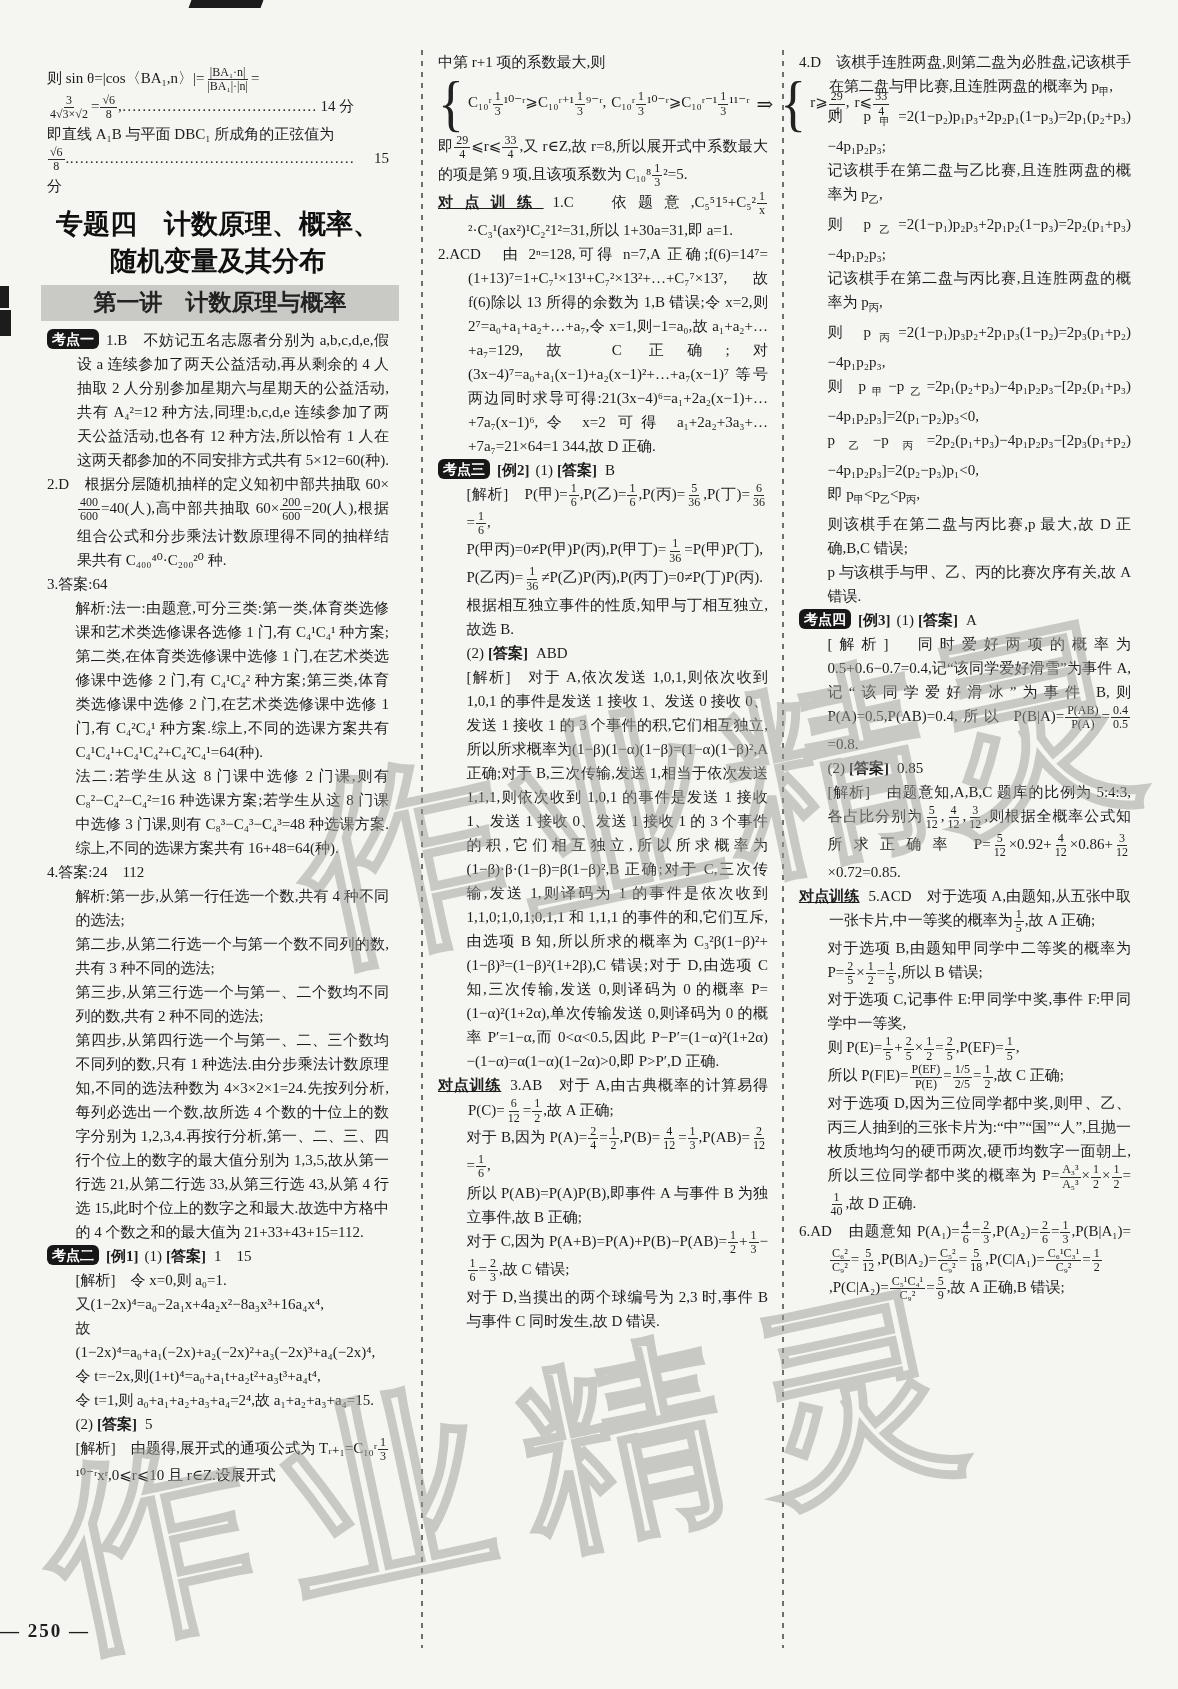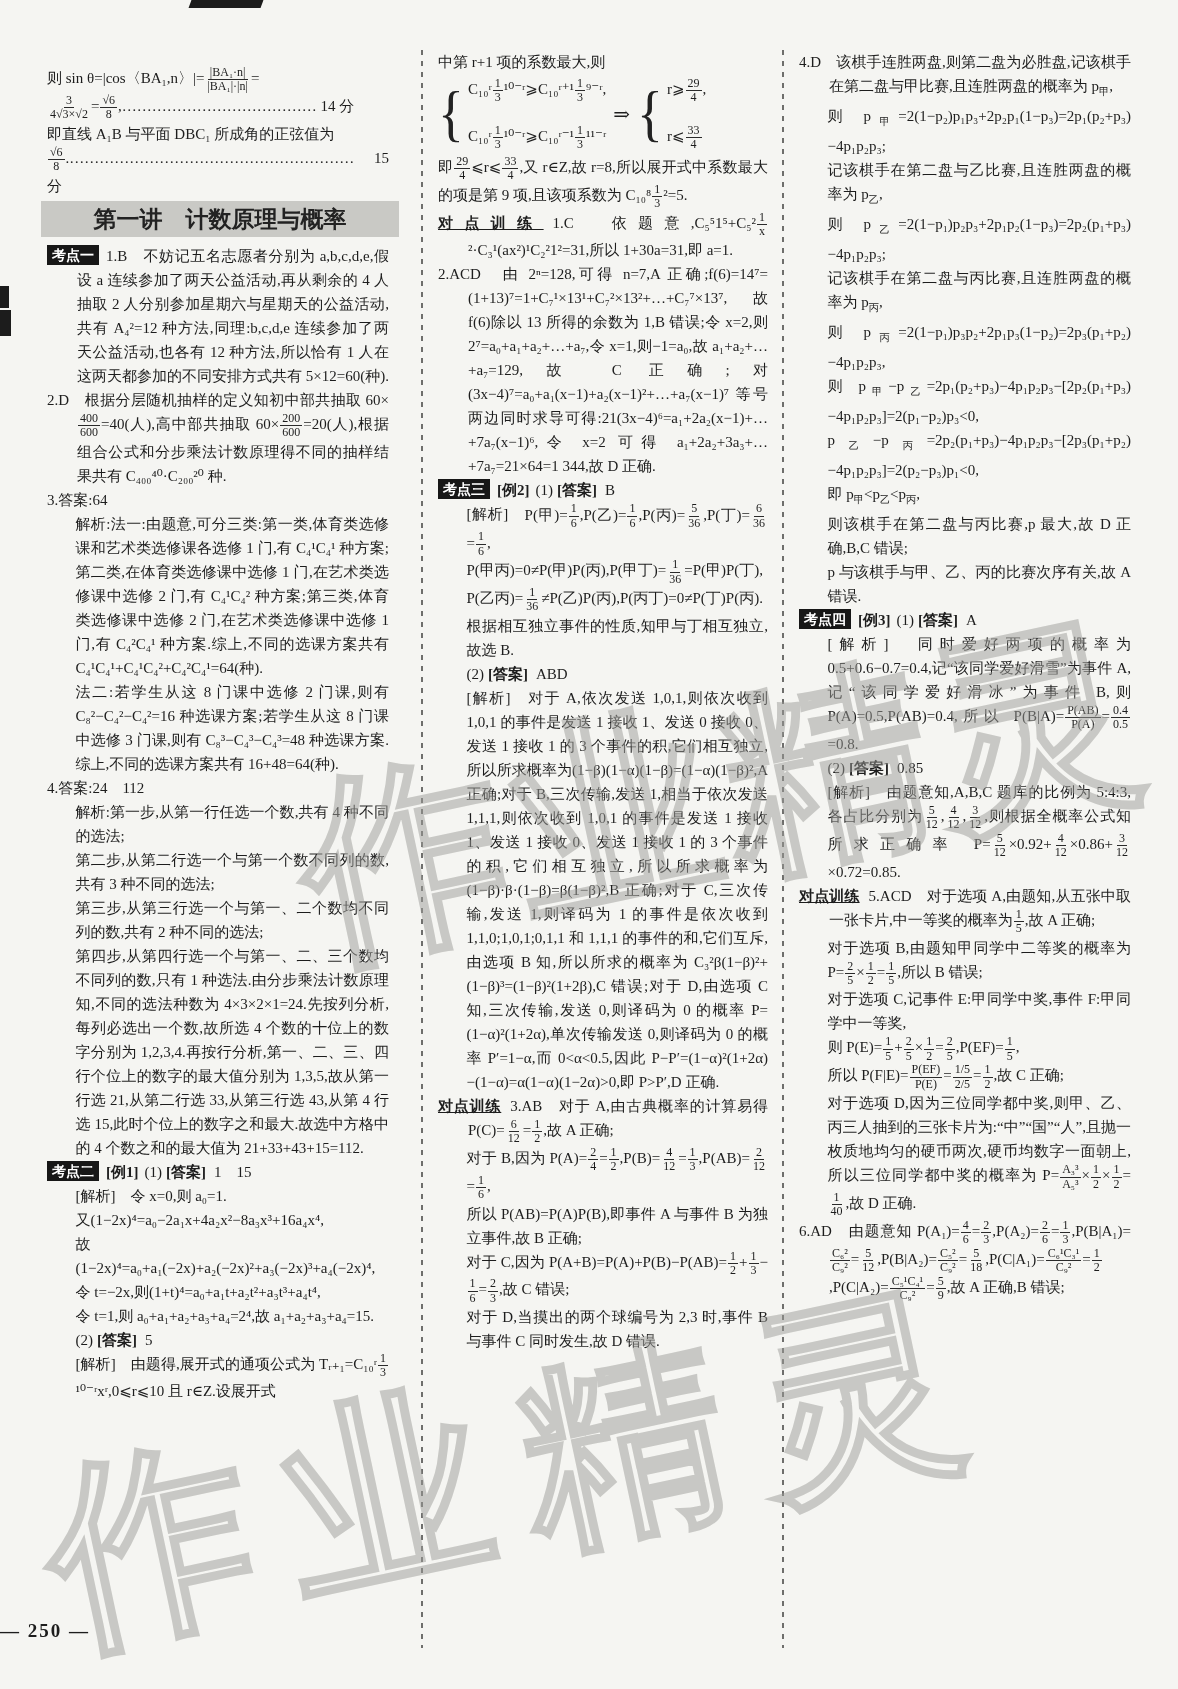--- a/index.html
+++ b/index.html
@@ -12,47 +12,47 @@
   #col-left{left:47px;top:66px;width:342px}
   #col-mid{left:438px;top:50px;width:330px}
   #col-right{left:799px;top:50px;width:332px}
   .p{margin:0;text-align:justify}
   .hang{padding-left:2em;text-indent:-2em}
   .ind{padding-left:1.9em}
   .k-item{padding-left:2em;text-indent:-2em}
   .badge{
     display:inline-block;background:#171717;color:#fff;
     font-family:"Liberation Sans","DejaVu Sans",sans-serif;font-weight:bold;
-    font-size:14px;line-height:20px;padding:0 5px;border-radius:0;
+    font-size:14px;line-height:20px;padding:0 5px;border-radius:6px;
     margin-right:7px;text-indent:0;vertical-align:1px;
   }
   .lbl{font-weight:normal}
   .exlbl{font-weight:bold;margin:0 6px 0 0}
   .anslbl{font-weight:bold;margin:0 4px}
   .answd{margin-left:4px}
   .dd{font-weight:bold;text-decoration:underline;margin-right:9px}
   .topic{
     font-family:"Liberation Sans","DejaVu Sans",sans-serif;font-weight:bold;
     font-size:27px;line-height:37px;text-align:center;margin:8px 0 5px;color:#101010;
   }
   .lecture{
-    font-family:Liberation Sans, sans-serif;font-weight:bold;
+    font-family:Liberation Serif, serif;font-weight:bold;
     font-size:23px;line-height:36px;text-align:center;background:#c9c9c5;
     margin:3px -10px 7px -6px;color:#222;
   }
   .frac{
     display:inline-flex;flex-direction:column;align-items:center;
     vertical-align:middle;font-size:.8em;line-height:1.12;margin:0 1px;text-indent:0;
   }
   .fnum{border-bottom:1px solid #2a2a2a;padding:0 2px}
   .fden{padding:0 2px}
   sub{font-size:.68em}
   .sys{display:flex;align-items:center;gap:4px;margin:3px 0;text-indent:0}
   .brace{font-size:54px;font-weight:100;line-height:1;transform:scaleY(1.12);color:#222}
-  .syscol{display:flex;flex-direction:column;gap:19px}
+  .syscol{display:flex;flex-direction:row;gap:5px}
   .syscol span{white-space:nowrap}
   .arrow{font-size:20px;margin:0 3px}
   .sep{position:absolute;top:50px;width:2px;height:1598px;
     background:repeating-linear-gradient(180deg,#6e6e6c 0 5px,transparent 5px 11px)}
   #sep-left{left:421px}
   #sep-right{left:782px}
   .wm{
     position:absolute;font-family:"Liberation Sans","DejaVu Sans",sans-serif;
     font-weight:bold;color:transparent;-webkit-text-stroke:2.5px #9d9d99;
     opacity:.5;white-space:nowrap;pointer-events:none;z-index:5;
@@ -90,20 +90,24 @@
       </span>=<span class="frac">
         <span class="fnum">√6</span>
         <span class="fden">8</span>
       </span>,………………………………… 14 分</p>
   <p class="p">即直线 A₁B 与平面 DBC₁ 所成角的正弦值为</p>
   <p class="p"><span class="frac">
         <span class="fnum">√6</span>
         <span class="fden">8</span>
       </span>.………………………………………………… 15 分</p>
 
+  <div class="topic">
+    <div>专题四　计数原理、概率、</div>
+    <div>随机变量及其分布</div>
+  </div>
   <div class="lecture">第一讲　计数原理与概率</div>
 
   <p class="p k-item"><span class="badge">考点一</span><span>1.B　不妨记五名志愿者分别为 a,b,c,d,e,假设 a 连续参加了两天公益活动,再从剩余的 4 人抽取 2 人分别参加星期六与星期天的公益活动,共有 A₄²=12 种方法,同理:b,c,d,e 连续参加了两天公益活动,也各有 12 种方法,所以恰有 1 人在这两天都参加的不同安排方式共有 5×12=60(种).</span></p>
 
   <p class="p hang">2.D　根据分层随机抽样的定义知初中部共抽取 60×<span class="frac">
         <span class="fnum">400</span>
         <span class="fden">600</span>
       </span>=40(人),高中部共抽取 60×<span class="frac">
         <span class="fnum">200</span>
         <span class="fden">600</span>

